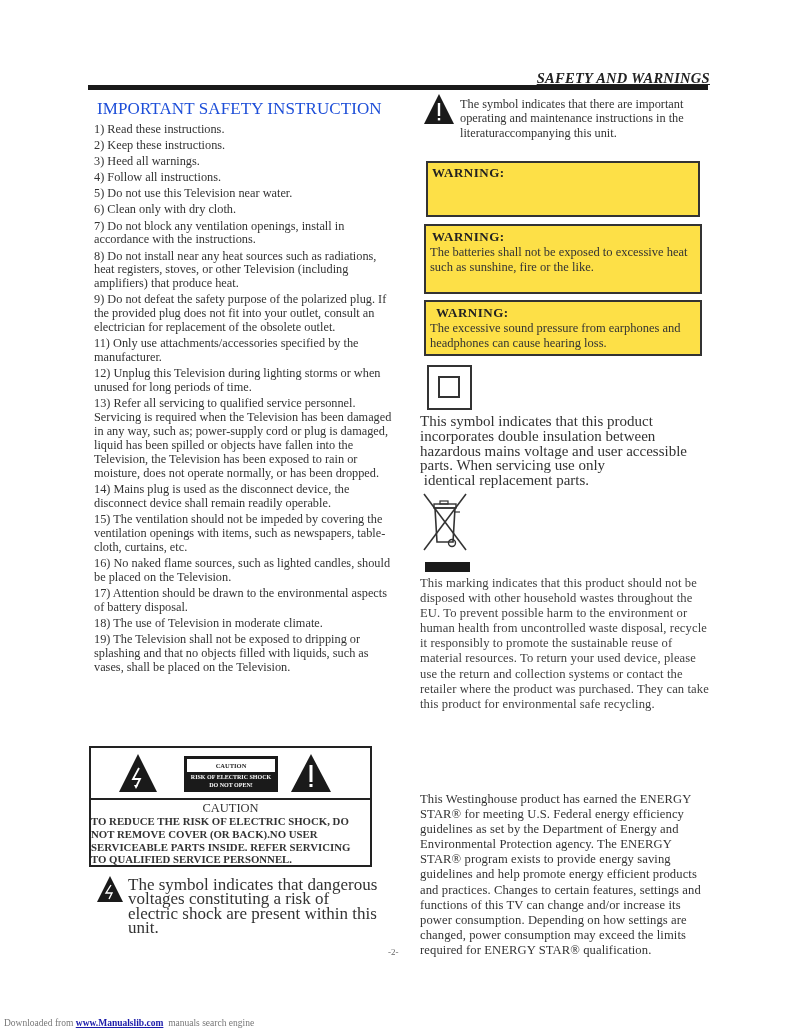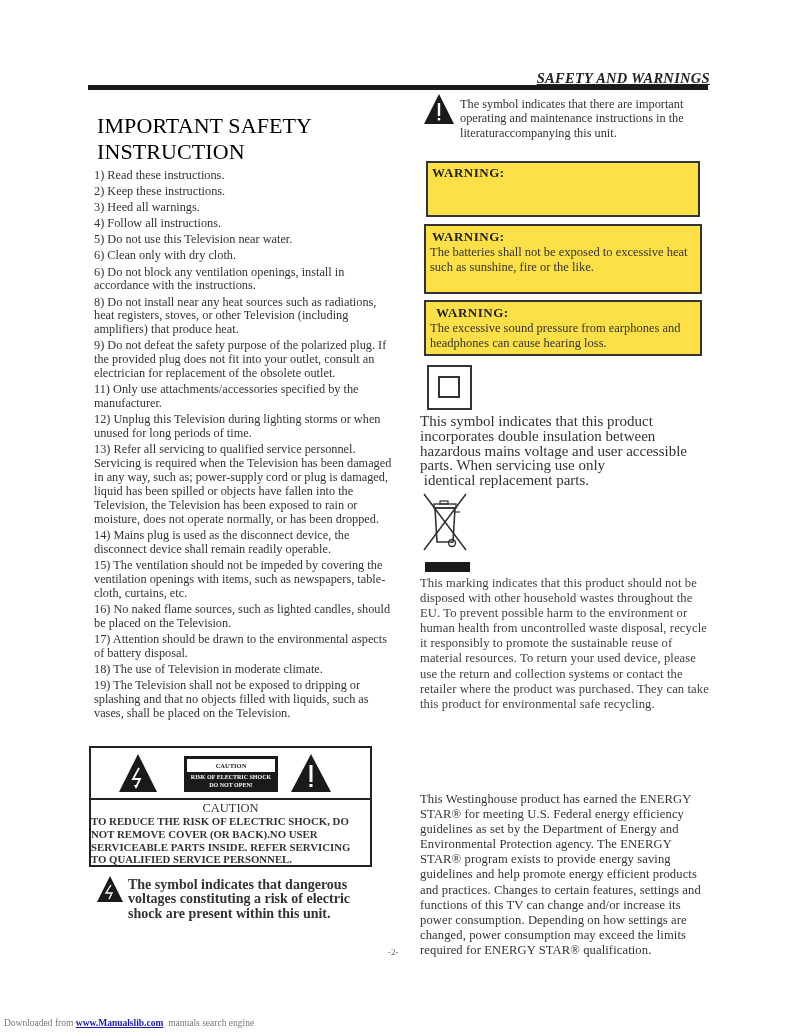--- a/index.html
+++ b/index.html
@@ -6,35 +6,35 @@
   body { width: 800px; height: 1036px; position: relative; overflow: hidden;
          font-family: "Liberation Serif", "DejaVu Serif", serif; color: #2a2a2a; }
   .abs { position: absolute; }
   .header-title { left: 515px; top: 70px; width: 195px; text-align: right;
                   font-size: 14.5px; font-weight: bold; font-style: italic; letter-spacing: 0.3px;
                   text-decoration: underline; color: #222; }
   .header-rule { left: 88px; top: 85px; width: 620px; height: 5px; background: #1a1a1a; }
 
   
   .left-col { left: 94px; top: 95px; width: 300px; }
-  .section-title { font-size: 22px; margin: 18px 0 4px 3px; color: #000000; letter-spacing: 0.1px; }
+  .section-title { font-size: 17px; margin: 4px 0 4px 3px; color: #1d4ed8; letter-spacing: 0.1px; }
   .instr-list { margin: 0; padding: 0; list-style: none; }
   .instr-item { font-size: 12.3px; line-height: 13.9px; margin: 0 0 2.2px 0; color: #333; }
 
   .caution-box { left: 89px; top: 746px; width: 283px; height: 121px; border: 2px solid #222; box-sizing: border-box; }
   .caution-top { position: absolute; left: 0; top: 0; width: 279px; height: 50px; border-bottom: 2px solid #222; }
   .caution-label-box { position: absolute; left: 93px; top: 8px; width: 94px; height: 36px; background: #1a1a1a; }
   .caution-label-top { position: absolute; left: 3px; top: 3px; width: 88px; height: 13px; background: #fff;
                        font-size: 6.5px; font-weight: bold; text-align: center; line-height: 13px; color: #222; }
   .caution-label-line { position: absolute; left: 0; width: 94px; font-size: 6px; font-weight: bold; color: #fff; text-align: center; }
   .caution-heading { position: absolute; left: 0; top: 53px; width: 279px; text-align: center; font-size: 12.5px; color: #333; }
   .caution-body { position: absolute; left: 0; top: 67px; width: 275px; font-size: 10.8px; line-height: 12.8px; color: #333; font-weight: bold; }
 
   .shock-icon-wrap { left: 97px; top: 876px; width: 26px; height: 26px; }
-  .shock-text { left: 128px; top: 878px; width: 250px; font-size: 14px; line-height: 14.4px; color: #333; font-weight: bold; }
+  .shock-text { left: 128px; top: 878px; width: 250px; font-size: 17px; line-height: 14.4px; color: #333; }
 
   
   .exclam-icon-wrap { left: 424px; top: 94px; width: 30px; height: 30px; }
   .exclam-text { left: 460px; top: 97px; width: 250px; font-size: 12.3px; line-height: 14.4px; color: #333; }
 
   .warn-box { position: absolute; border: 2px solid #333; box-sizing: border-box; background: #fde047; }
   .warn-title { font-size: 13px; font-weight: bold; letter-spacing: 0.5px; color: #222; margin-left: 2px; }
   .warn-text { font-size: 12.5px; line-height: 15px; color: #333; }
 
   .dbl-ins { left: 427px; top: 365px; width: 45px; height: 45px; border: 2.5px solid #333; box-sizing: border-box; }
@@ -59,21 +59,21 @@
 
 <div class="abs left-col">
   <div class="section-title">IMPORTANT SAFETY INSTRUCTION</div>
   <ul class="instr-list">
     <li class="instr-item">1) Read these instructions.</li>
     <li class="instr-item">2) Keep these instructions.</li>
     <li class="instr-item">3) Heed all warnings.</li>
     <li class="instr-item">4) Follow all instructions.</li>
     <li class="instr-item">5) Do not use this Television near water.</li>
     <li class="instr-item">6) Clean only with dry cloth.</li>
-    <li class="instr-item">6) Do not block any ventilation openings, install in accordance with the instructions.</li>
+    <li class="instr-item">7) Do not block any ventilation openings, install in accordance with the instructions.</li>
     <li class="instr-item">8) Do not install near any heat sources such as radiations, heat registers, stoves, or other Television (including amplifiers) that produce heat.</li>
     <li class="instr-item">9) Do not defeat the safety purpose of the polarized plug. If the provided plug does not fit into your outlet, consult an electrician for replacement of the obsolete outlet.</li>
     <li class="instr-item">11) Only use attachments/accessories specified by the manufacturer.</li>
     <li class="instr-item">12) Unplug this Television during lighting storms or when unused for long periods of time.</li>
     <li class="instr-item">13) Refer all servicing to qualified service personnel. Servicing is required when the Television has been damaged in any way, such as; power-supply cord or plug is damaged, liquid has been spilled or objects have fallen into the Television, the Television has been exposed to rain or moisture, does not operate normally, or has been dropped.</li>
     <li class="instr-item">14) Mains plug is used as the disconnect device, the disconnect device shall remain readily operable.</li>
     <li class="instr-item">15) The ventilation should not be impeded by covering the ventilation openings with items, such as newspapers, table-cloth, curtains, etc.</li>
     <li class="instr-item">16) No naked flame sources, such as lighted candles, should be placed on the Television.</li>
     <li class="instr-item">17) Attention should be drawn to the environmental aspects of battery disposal.</li>
     <li class="instr-item">18) The use of Television in moderate climate.</li>

